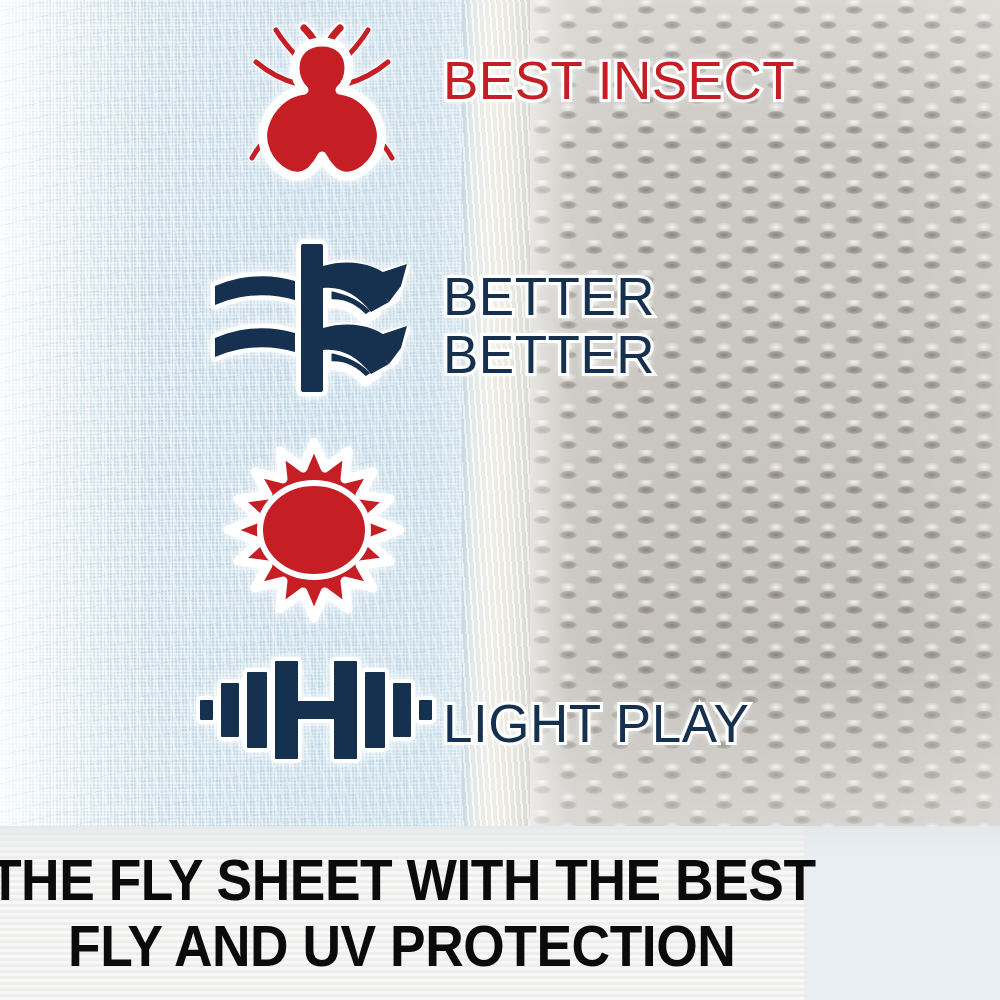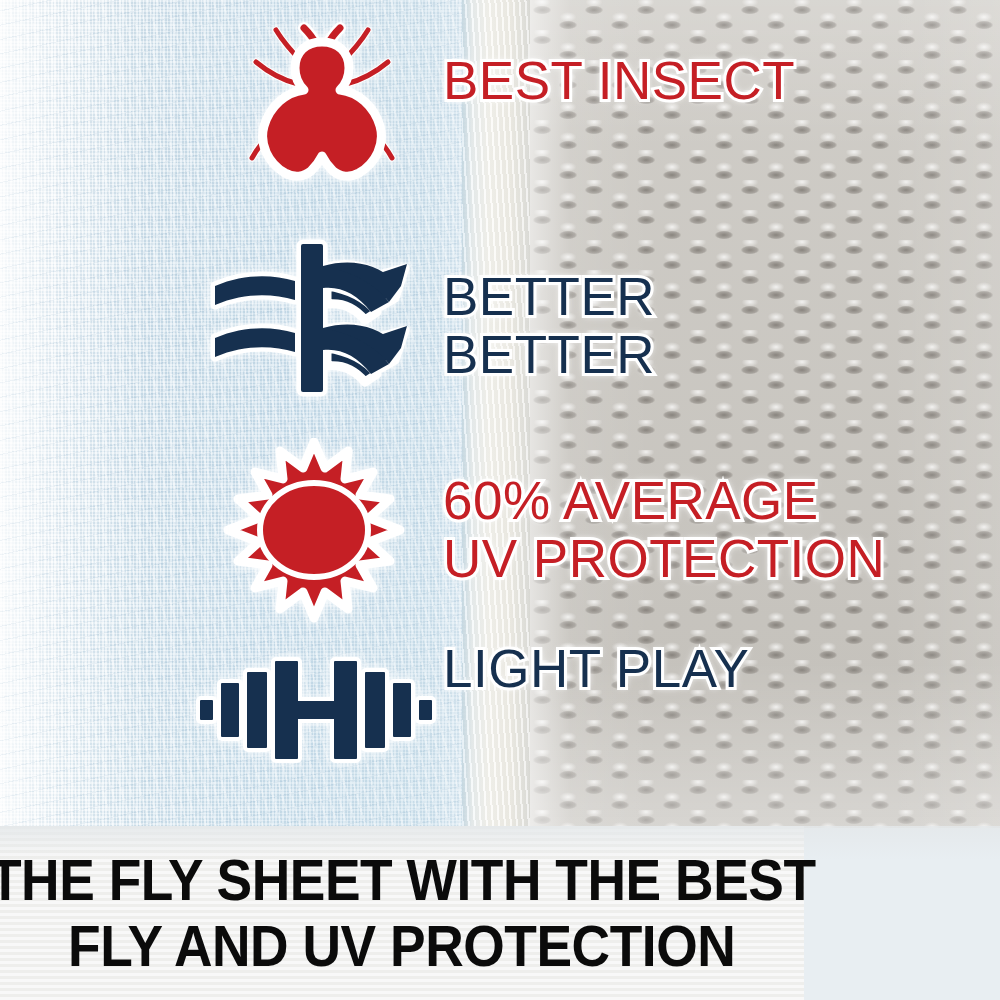--- a/index.html
+++ b/index.html
@@ -209,21 +209,21 @@
 
   
   .row-1 { left: 232px; top: 22px;  }
   .row-2 { left: 205px; top: 238px; }
   .row-3 { left: 214px; top: 438px; }
   .row-4 { left: 196px; top: 655px; }
 
   .txt-1 { position: absolute; left: 443px; top: 52px;  }
   .txt-2 { position: absolute; left: 443px; top: 268px; }
   .txt-3 { position: absolute; left: 443px; top: 472px; }
-  .txt-4 { position: absolute; left: 443px; top: 640px; }
+  .txt-4 { position: absolute; left: 443px; top: 695px; }
 </style>
 </head>
 <body>
 
 <div id="page">
 
   <div class="photo">
     <div class="zone-blue"></div>
     <div class="zone-seam"></div>
     <div class="zone-mesh"></div>
@@ -316,24 +316,20 @@
                      L11 -62 L34 -79 L31 -51 L59 -58 L46 -35 L76 -31 L55 -12
                      L86 0 L55 12 L76 31 L46 35 L59 58 L31 51 L34 79 L11 62
                      L0 88 L-11 62 L-34 79 L-31 51 L-59 58 L-46 35 L-76 31 L-55 12
                      L-86 0 L-55 -12 L-76 -31 L-46 -35 L-59 -58 L-31 -51 L-34 -79 L-11 -62 Z" fill="#c51f25" stroke="#ffffff" stroke-width="9" stroke-linejoin="round"></path>
           </g>
           <ellipse cx="0" cy="0" rx="54" ry="47" fill="#c51f25" stroke="#ffffff" stroke-width="6"></ellipse>
         </g>
       </svg>
     </div>
   </div>
-  <div class="txt-3 feat-text red">
-    <span class="ln">60% AVERAGE</span>
-    <span class="ln">UV PROTECTION</span>
-  </div>
 
   <div class="row row-4">
     <div class="icon-box">
       <svg class="drop" width="240" height="110" viewBox="0 0 240 110">
         <g stroke="#ffffff" stroke-width="8" stroke-linejoin="round" fill="#16304f">
           <rect x="4" y="45" width="13" height="20" rx="1"></rect>
           <rect x="25" y="28" width="18" height="54" rx="1"></rect>
           <rect x="51" y="17" width="20" height="76" rx="1"></rect>
           <rect x="79" y="6" width="23" height="98" rx="1"></rect>
           <rect x="96" y="46" width="48" height="18" rx="1"></rect>

